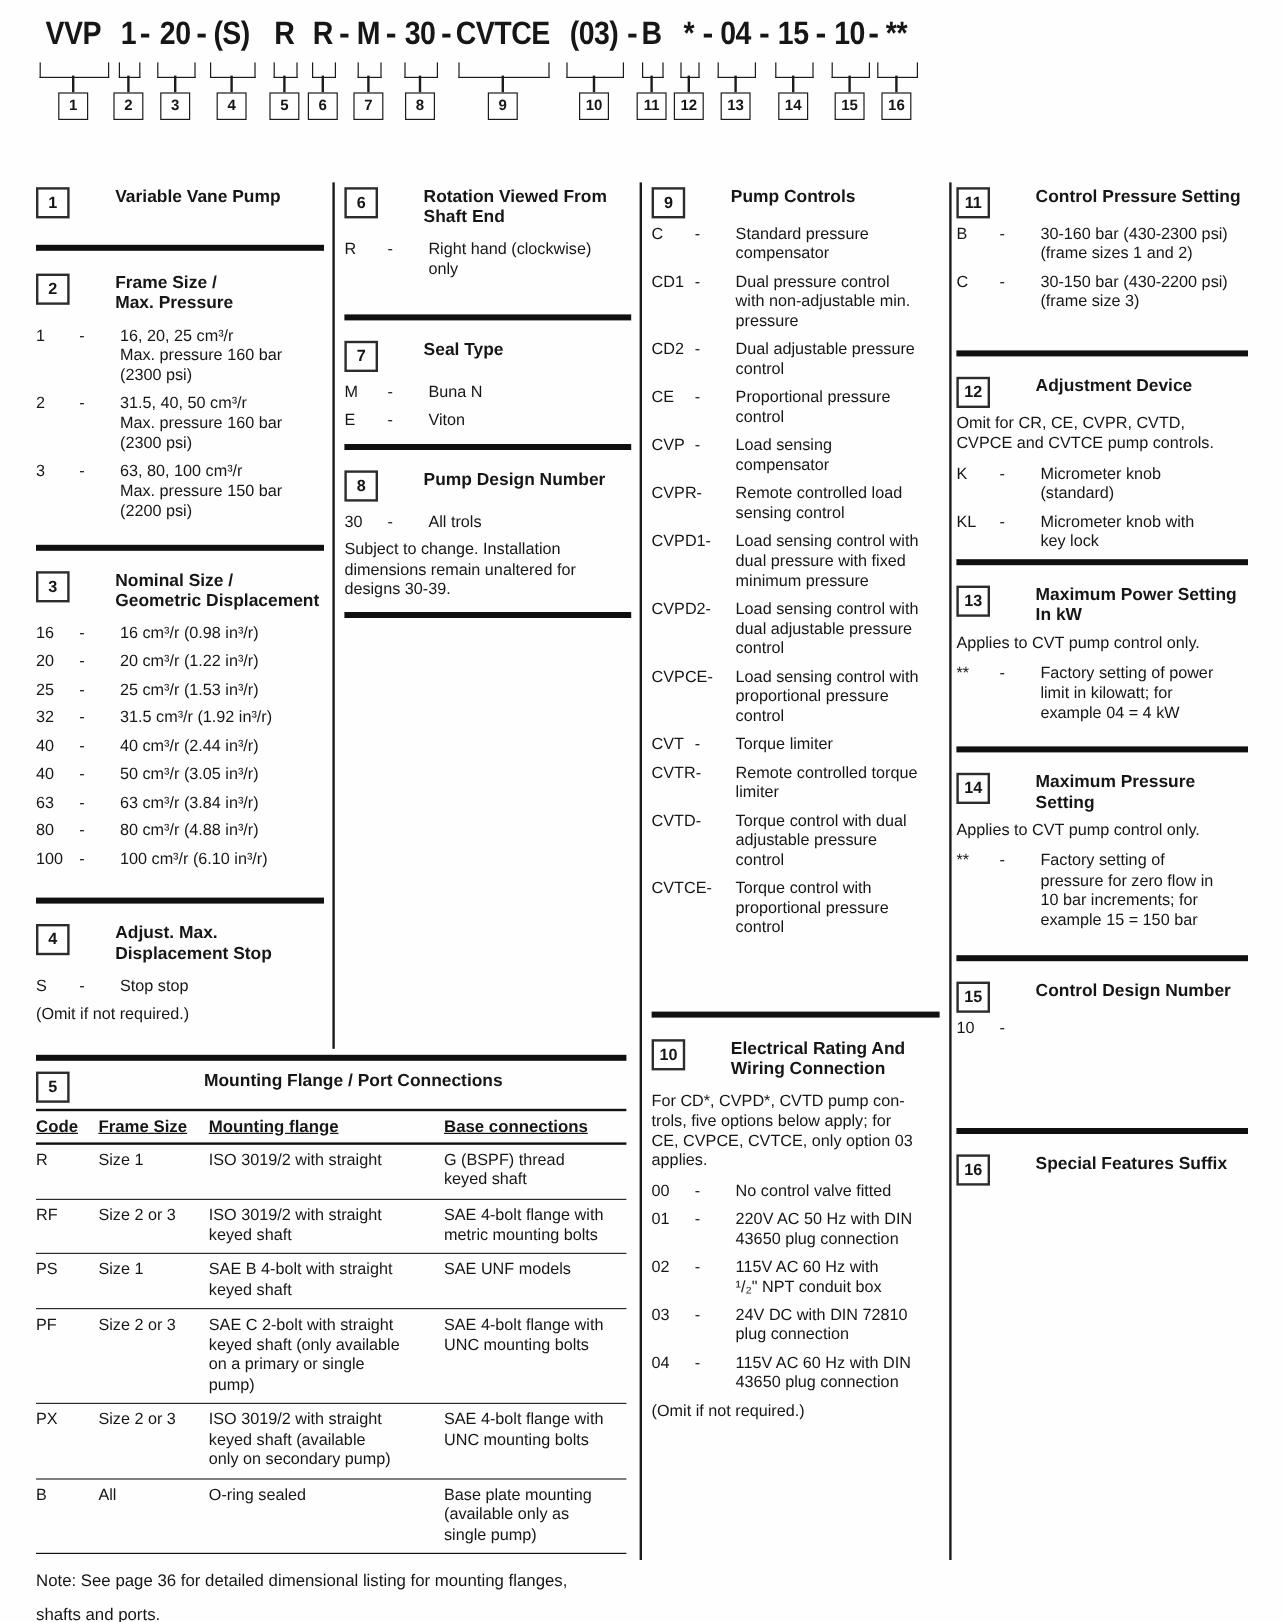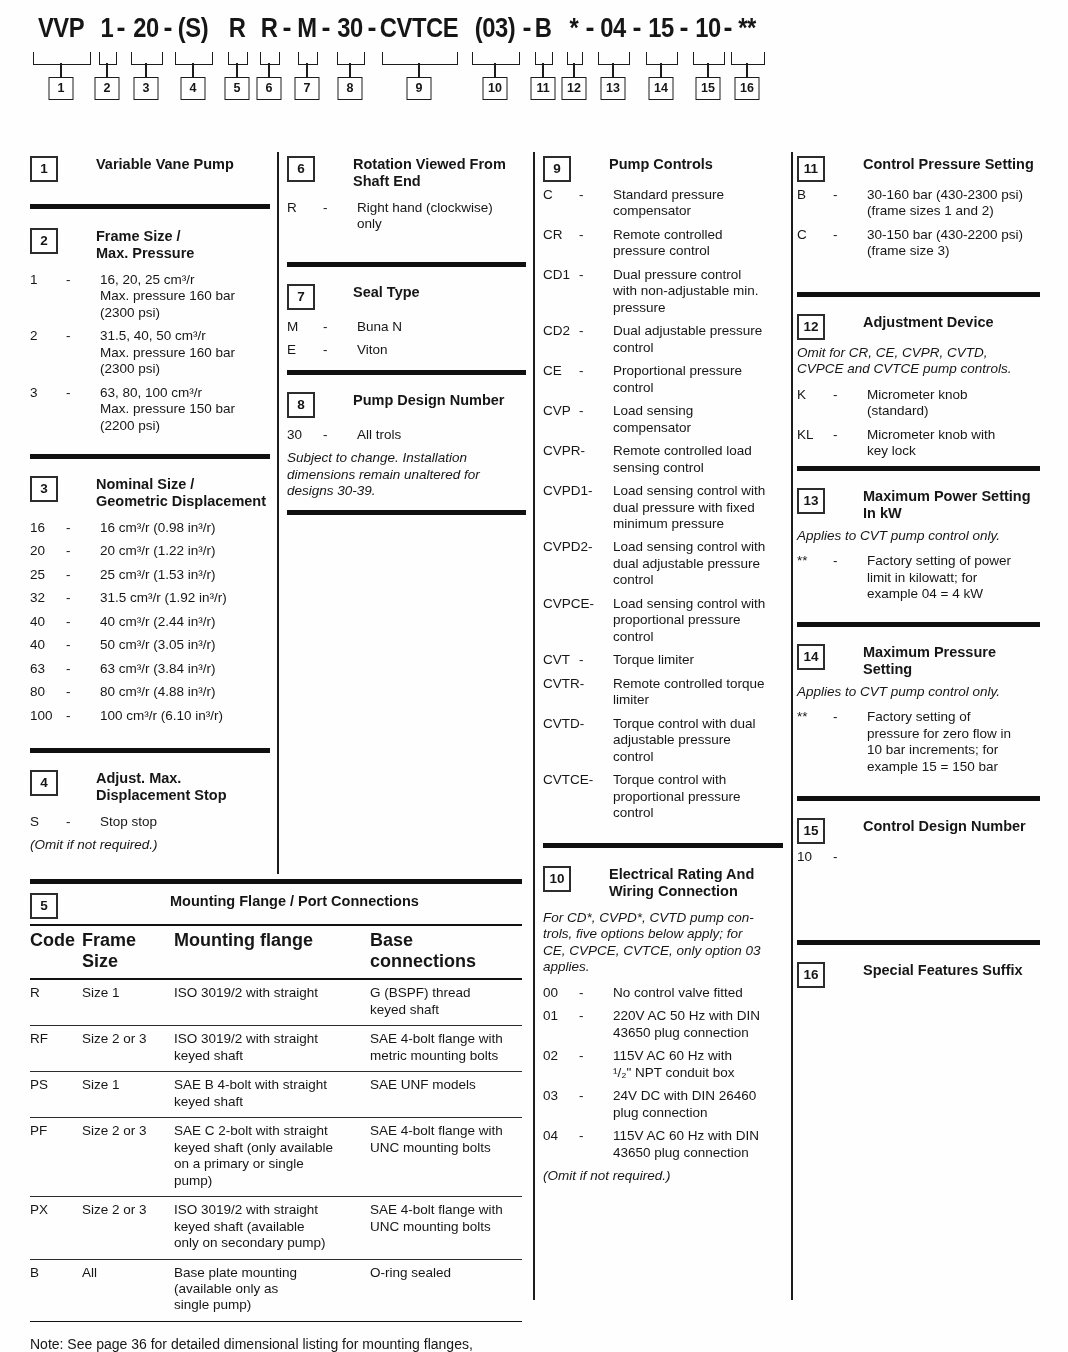--- a/index.html
+++ b/index.html
@@ -32,27 +32,27 @@
     position:absolute; left:0; top:0; width:24px; height:22px;
     border:2px solid #2c2c2c; text-align:center; line-height:22px;
     font-weight:700; font-size:13.5px; background:#fff;
   }
   .title{ font-weight:700; font-size:14.5px; line-height:1.2; white-space:pre-line; }
   .entry{ position:relative; padding-left:70px; margin-bottom:7px; min-height:16px; }
   .lead { position:absolute; left:0; top:0; white-space:nowrap; }
   .cc   { display:inline-block; min-width:36px; }
   .dd   { display:inline-block; }
   .tt   { display:block; white-space:pre-line; }
-  .pnote{ white-space:pre-line; margin:2px 0 9px;font-style:italic; }
+  .pnote{ white-space:pre-line; margin:2px 0 9px; }
   
   .t5 { position:absolute; left:30px; top:879px; width:492px; }
   .t5top { height:4.5px; background:#101010; }
   .t5head{ position:relative; padding-left:140px; margin:9px 0 7px; min-height:24px; }
   .t5row { display:grid; grid-template-columns:52px 92px 196px 152px; padding:5px 0 7px; border-top:1.3px solid #2b2b2b; }
-  .t5row.hdr { font-weight:700; font-size:18px; border-top:2.5px solid #111; padding:4px 0 5px; }
+  .t5row.hdr { font-weight:700; font-size:14px; border-top:2.5px solid #111; padding:4px 0 5px;text-decoration:underline; }
   .t5row.r0  { border-top:2px solid #111; }
   .t5end { border-top:1.8px solid #111; height:0; }
   .t5c   { white-space:pre-line; padding-right:8px; }
   .t5note{ margin-top:8px; font-size:14px; line-height:2.0; white-space:pre-line; }
 </style>
 </head>
 <body>
 
 <div class="page">
 
@@ -259,25 +259,20 @@
 
   <div class="col" style="left:543px;width:240px">
     <div class="sec" style="top:0">
       <div class="shead" style="margin-bottom:5px"><span class="numbox">9</span><span class="title">Pump Controls</span></div>
       <div class="entry">
           <span class="lead"><span class="cc">C</span><span class="dd">-</span></span>
           <span class="tt">Standard pressure
 compensator</span>
         </div>
       <div class="entry">
-          <span class="lead"><span class="cc">CR</span><span class="dd">-</span></span>
-          <span class="tt">Remote controlled
-pressure control</span>
-        </div>
-      <div class="entry">
           <span class="lead"><span class="cc">CD1</span><span class="dd">-</span></span>
           <span class="tt">Dual pressure control
 with non-adjustable min.
 pressure</span>
         </div>
       <div class="entry">
           <span class="lead"><span class="cc">CD2</span><span class="dd">-</span></span>
           <span class="tt">Dual adjustable pressure
 control</span>
         </div>
@@ -353,21 +348,21 @@
           <span class="tt">220V AC 50 Hz with DIN
 43650 plug connection</span>
         </div>
       <div class="entry">
           <span class="lead"><span class="cc">02</span><span class="dd">-</span></span>
           <span class="tt">115V AC 60 Hz with
 ¹/₂" NPT conduit box</span>
         </div>
       <div class="entry">
           <span class="lead"><span class="cc">03</span><span class="dd">-</span></span>
-          <span class="tt">24V DC with DIN 26460
+          <span class="tt">24V DC with DIN 72810
 plug connection</span>
         </div>
       <div class="entry">
           <span class="lead"><span class="cc">04</span><span class="dd">-</span></span>
           <span class="tt">115V AC 60 Hz with DIN
 43650 plug connection</span>
         </div>
       <div class="pnote">(Omit if not required.)</div>
     </div>
   </div>
@@ -486,23 +481,23 @@
       <span class="t5c">Size 2 or 3</span>
       <span class="t5c">ISO 3019/2 with straight
 keyed shaft (available
 only on secondary pump)</span>
       <span class="t5c">SAE 4-bolt flange with
 UNC mounting bolts</span>
     </div>
     <div class="t5row">
       <span class="t5c">B</span>
       <span class="t5c">All</span>
+      <span class="t5c">O-ring sealed</span>
       <span class="t5c">Base plate mounting
 (available only as
 single pump)</span>
-      <span class="t5c">O-ring sealed</span>
     </div>
     <div class="t5end"></div>
     <div class="t5note">Note: See page 36 for detailed dimensional listing for mounting flanges,
 shafts and ports.</div>
   </div>
 
 </div>
 
 </body></html>

